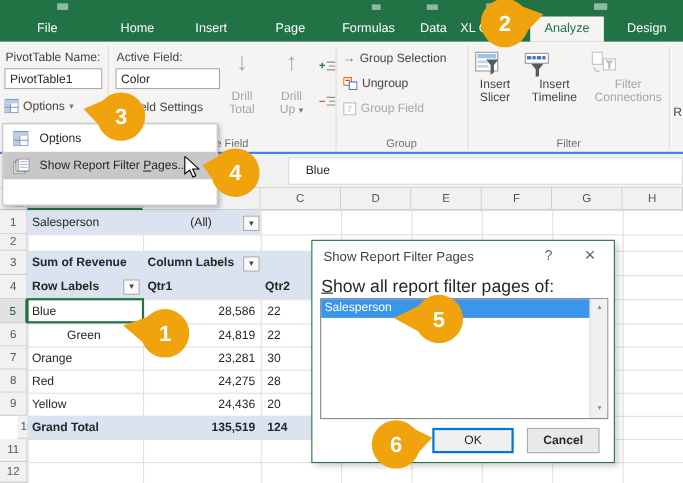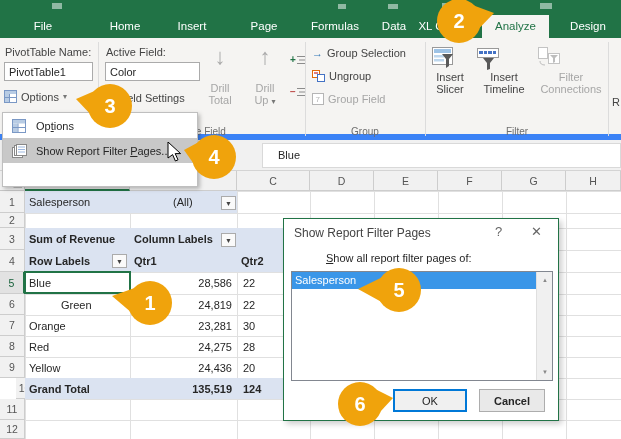--- a/index.html
+++ b/index.html
@@ -10,21 +10,21 @@
 
   
   .topbar { position:absolute; left:0; top:0; width:621px; height:38px; background:#217346; }
   .qatmark { position:absolute; background:#fff; opacity:.5; }
   .tab { position:absolute; top:15px; height:23px; line-height:23px; text-align:center;
          color:#fff; font-size:11.5px; cursor:default; }
   .tab.active { background:#f5f4f2; color:#217346; }
 
   
   .ribbon { position:absolute; left:0; top:38px; width:621px; height:102px; background:#f5f4f2;
-            border-bottom:6px solid #3b82f6; }
+            border-bottom:2px solid #3b82f6; }
   .rlabel { position:absolute; font-size:11px; color:#444; white-space:nowrap; }
   .rinput { position:absolute; background:#fff; border:1px solid #ababab; font-size:11px;
             color:#262626; padding:2px 4px; line-height:14px; white-space:nowrap; }
   .rsep { position:absolute; top:4px; width:1px; height:94px; background:#dcdcdc; }
   .glabel { position:absolute; top:88px; font-size:10px; color:#6e6e6e; text-align:center; white-space:nowrap; }
   .rbtn { position:absolute; display:flex; align-items:center; gap:4px; font-size:11px; color:#444;
           white-space:nowrap; cursor:default; }
   .rbtn.disabled { color:#a6a6a6; }
   .bigbtn { position:absolute; text-align:center; font-size:11px; color:#444; }
   .bigbtn.disabled { color:#a6a6a6; }
@@ -68,21 +68,21 @@
   .mi.hl { background:#c8c8c8; }
   .mi .micon { width:16px; margin-right:9px; display:flex; justify-content:center; }
   .mi.noicon { padding-left:33px; }
   .u { text-decoration:underline; }
 
   
   .dialog { position:absolute; left:283px; top:218px; width:276px; height:203px; background:#fff;
             border:1px solid #217346; box-shadow:3px 3px 6px rgba(0,0,0,.2); z-index:30; }
   .dtitle { position:absolute; left:10px; top:7px; font-size:12px; color:#444; }
   .dhelp { position:absolute; top:5px; font-size:13px; color:#666; cursor:default; }
-  .dlabel { position:absolute; left:8px; top:33px; font-size:11px; color:#262626;margin-left:34px; }
+  .dlabel { position:absolute; left:8px; top:33px; font-size:16px; color:#262626; }
   .dlist { position:absolute; left:7px; top:52px; width:262px; height:110px; background:#fff;
            border:1px solid #828790; }
   .ditem { position:absolute; left:0; top:0; width:245px; height:17px; line-height:17px;
            padding-left:3px; font-size:11px; }
   .ditem.sel { background:#3a96e8; color:#fff; }
   .sbar { position:absolute; right:0; top:0; width:16px; height:108px; background:#f0f0f0;
           border-left:1px solid #dfdfdf; }
   .sarr { position:absolute; left:0; width:16px; height:16px; display:flex; align-items:center;
           justify-content:center; font-size:6px; color:#888; cursor:default; }
   .dbtn { position:absolute; height:23px; font-size:11px; color:#262626; display:flex;

